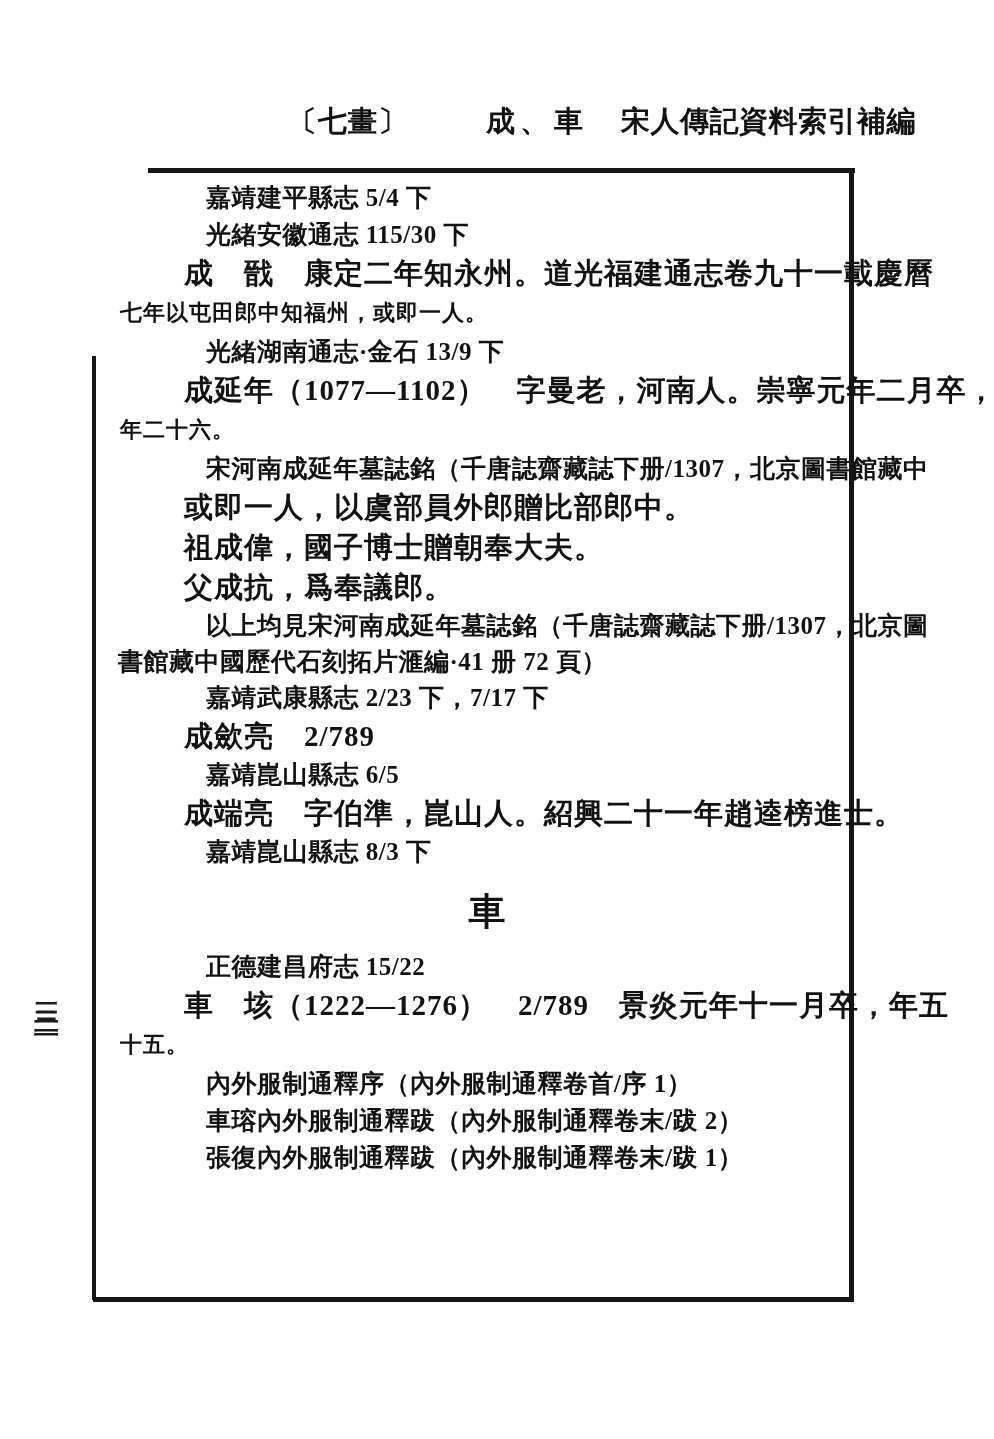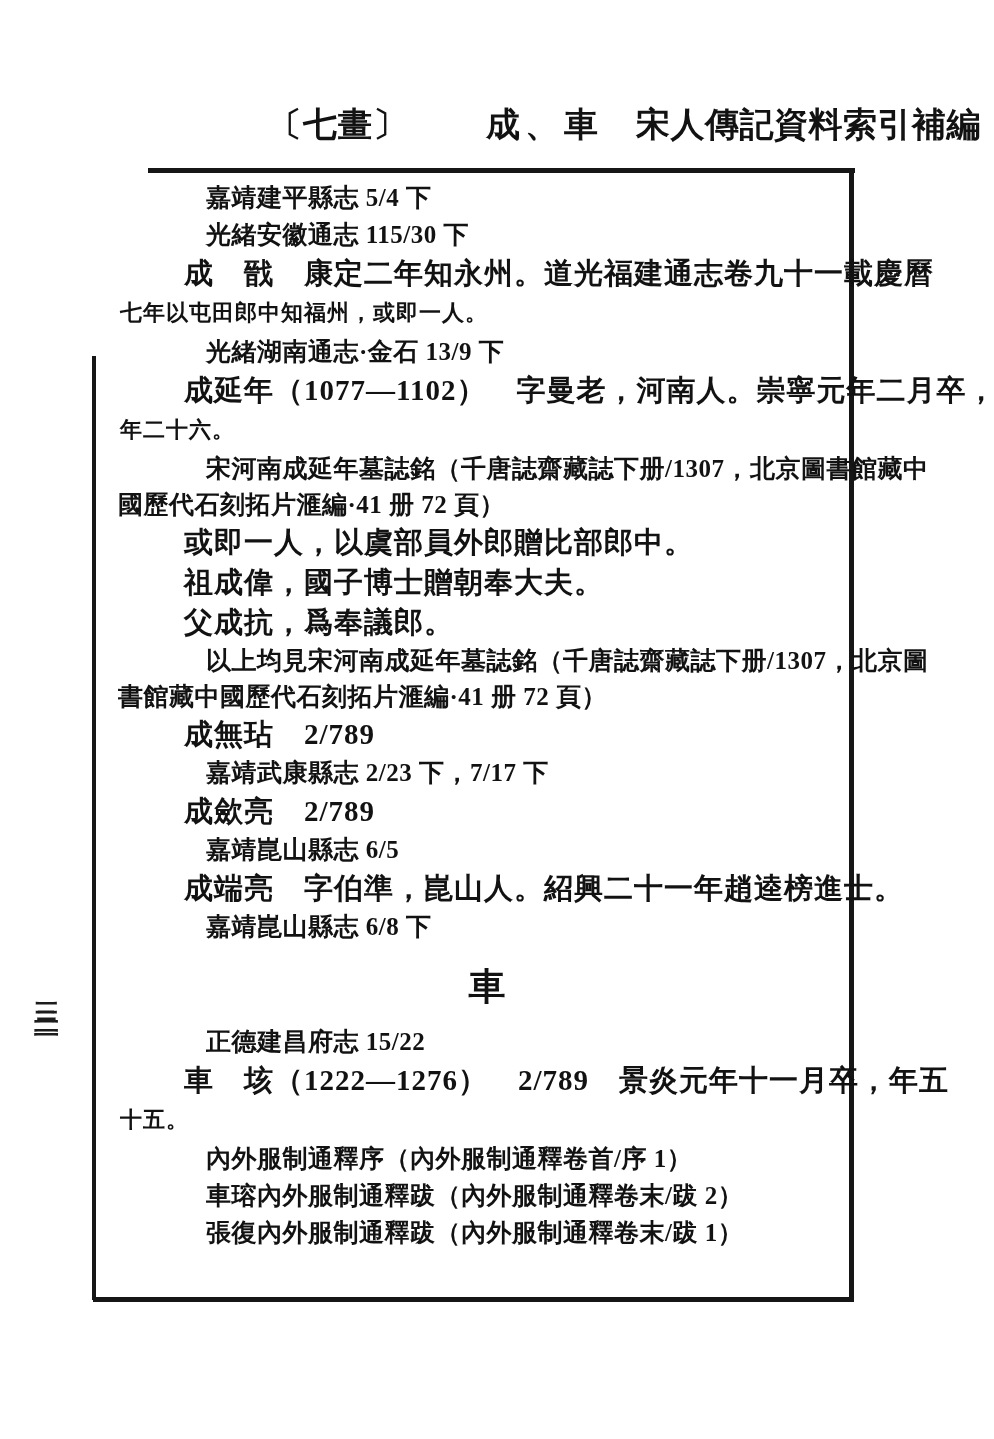--- a/index.html
+++ b/index.html
@@ -13,24 +13,24 @@
     height: 1439px;
     background: #ffffff;
     font-family: "Liberation Serif", "DejaVu Serif", serif;
     color: #121212;
     overflow: hidden;
   }
   
   .header {
     position: absolute;
     top: 102px;
-    left: 268px;
+    left: 288px;
     display: flex;
     align-items: flex-end;
-    font-size: 34px;
+    font-size: 29px;
     font-weight: 700;
     white-space: nowrap;
   }
   .header .stroke-count { margin-right: 78px; letter-spacing: 1px; }
   .header .surnames     { margin-right: 33px; letter-spacing: 5px; }
   .header .book-title   { letter-spacing: 0.5px; }
 
   
   .seg { position: absolute; background: #161616; }
   .seg-top    { left: 148px; top: 168px;  width: 707px; height: 5px; }
@@ -94,32 +94,30 @@
   <div class="content">
 
   <div class="line source">嘉靖建平縣志 5/4 下</div>
       <div class="line source">光緒安徽通志 115/30 下</div>
       <div class="line entry">成　戩　康定二年知永州。道光福建通志卷九十一載慶曆</div>
       <div class="line cont">七年以屯田郎中知福州，或即一人。</div>
       <div class="line source">光緒湖南通志·金石 13/9 下</div>
       <div class="line entry">成延年（1077—1102）　字曼老，河南人。崇寧元年二月卒，</div>
       <div class="line cont">年二十六。</div>
       <div class="line source">宋河南成延年墓誌銘（千唐誌齋藏誌下册/1307，北京圖書館藏中</div>
-      <div class="line source2">國歷代石刻拓片滙編·41 册 72 頁）</div>
       <div class="line entry">或即一人，以虞部員外郎贈比部郎中。</div>
       <div class="line entry">祖成偉，國子博士贈朝奉大夫。</div>
       <div class="line entry">父成抗，爲奉議郎。</div>
       <div class="line source">以上均見宋河南成延年墓誌銘（千唐誌齋藏誌下册/1307，北京圖</div>
       <div class="line source2">書館藏中國歷代石刻拓片滙編·41 册 72 頁）</div>
-      <div class="line entry">成無玷　2/789</div>
       <div class="line source">嘉靖武康縣志 2/23 下，7/17 下</div>
       <div class="line entry">成歛亮　2/789</div>
       <div class="line source">嘉靖崑山縣志 6/5</div>
       <div class="line entry">成端亮　字伯準，崑山人。紹興二十一年趙逵榜進士。</div>
-      <div class="line source">嘉靖崑山縣志 6/8 下</div>
+      <div class="line source">嘉靖崑山縣志 8/3 下</div>
       <div class="line heading">車</div>
       <div class="line source">正德建昌府志 15/22</div>
       <div class="line entry">車　垓（1222—1276）　2/789　景炎元年十一月卒，年五</div>
       <div class="line cont">十五。</div>
       <div class="line source">內外服制通釋序（內外服制通釋卷首/序 1）</div>
       <div class="line source">車瑢內外服制通釋跋（內外服制通釋卷末/跋 2）</div>
       <div class="line source">張復內外服制通釋跋（內外服制通釋卷末/跋 1）</div>
     </div>
 
 </div>

